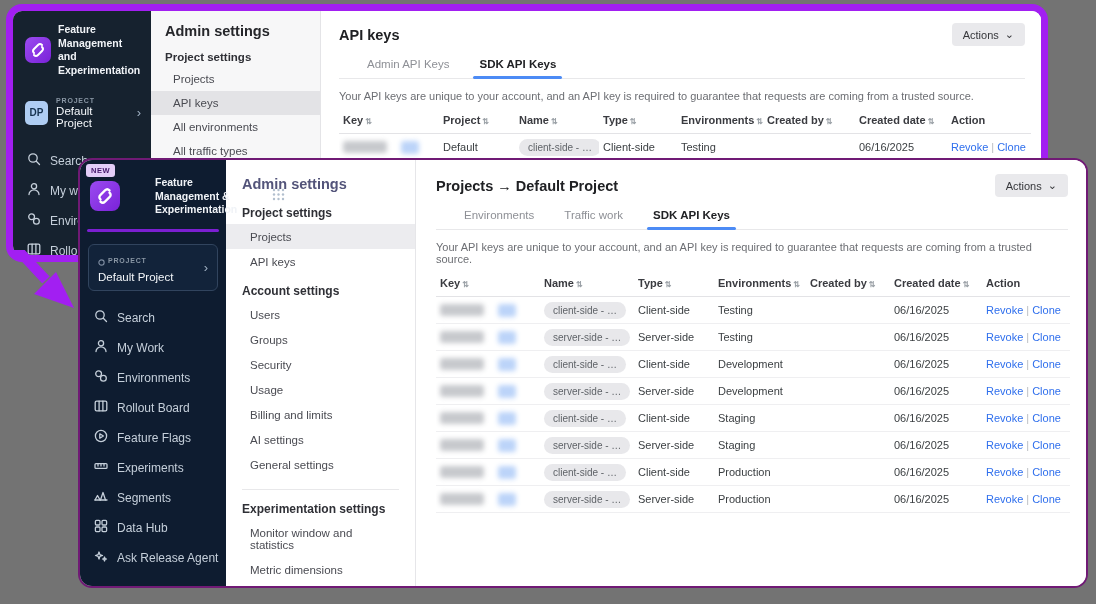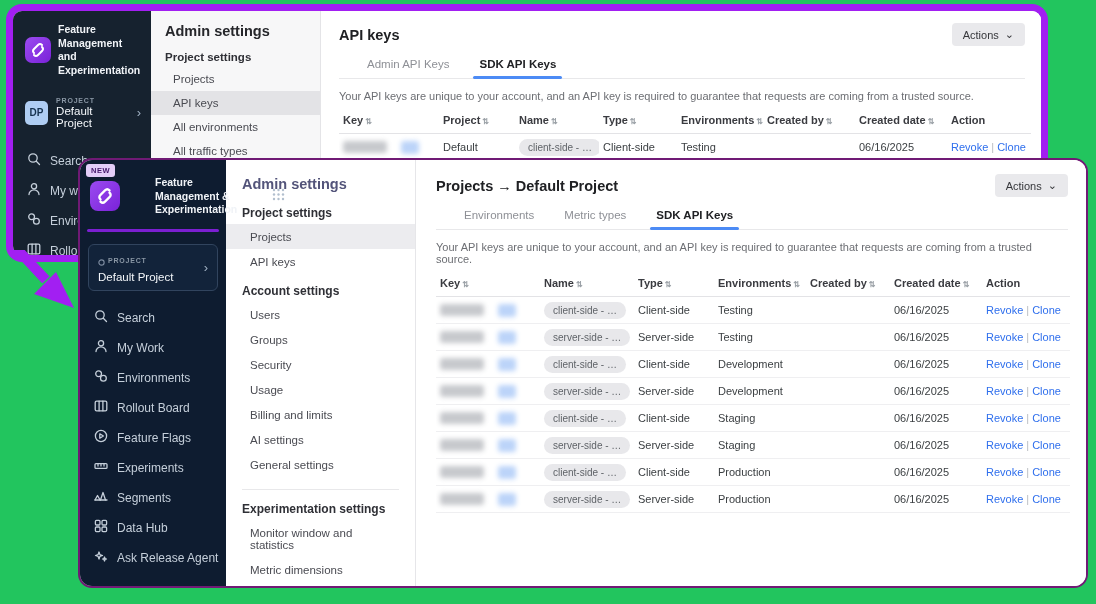--- a/index.html
+++ b/index.html
@@ -1,18 +1,18 @@
 <!DOCTYPE html>
 <html><head>
 <meta charset="utf-8">
 <style>
   * { margin:0; padding:0; box-sizing:border-box; }
   html,body { width:1096px; height:604px; background:#000; overflow:hidden;
     font-family:"Liberation Sans", sans-serif; }
-  .canvas { position:relative; width:1096px; height:604px; background:#22c55e; }
+  .canvas { position:relative; width:1096px; height:604px; background:#737373; }
 
   
   .window { position:absolute; display:flex; background:#fff; overflow:hidden; }
   .old-window { left:6px; top:4px; width:1042px; height:258px; border:7px solid #A21FF2;
     border-radius:16px; z-index:1; }
   .new-window { left:78px; top:158px; width:1010px; height:430px; border:2px solid #701a75;
     border-radius:14px; z-index:3; }
   .arrow-wrap { position:absolute; left:12px; top:250px; width:72px; height:72px; z-index:2; }
 
   
@@ -380,21 +380,21 @@
     <div class="main">
       <div class="main-header">
         <span class="page-title">Projects → Default Project</span>
         <button class="actions-btn">
           <span>Actions</span>
           <span>⌄</span>
         </button>
       </div>
       <div class="tabs">
         <span class="tab">Environments</span>
-        <span class="tab">Metric types</span>
+        <span class="tab">Traffic work</span>
         <span class="tab active">SDK API Keys</span>
       </div>
       <div class="desc">Your API keys are unique to your account, and an API key is required to guarantee that requests are coming from a trusted source.</div>
       <table>
         <colgroup>
             <col style="width:104px">
             <col style="width:94px">
             <col style="width:80px">
             <col style="width:92px">
             <col style="width:84px">

